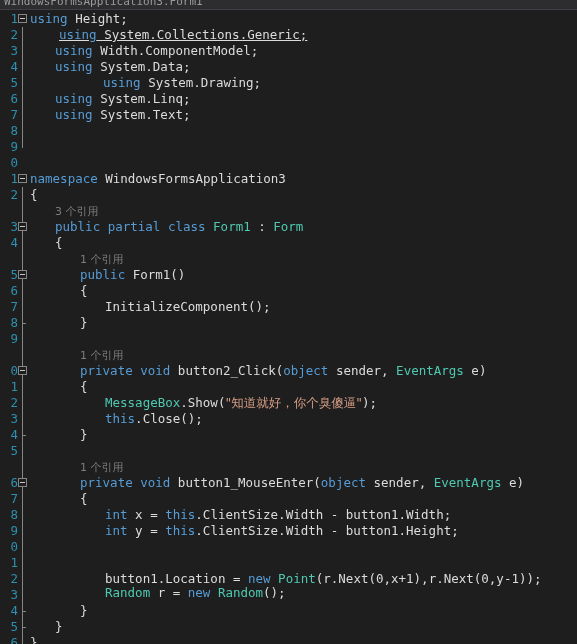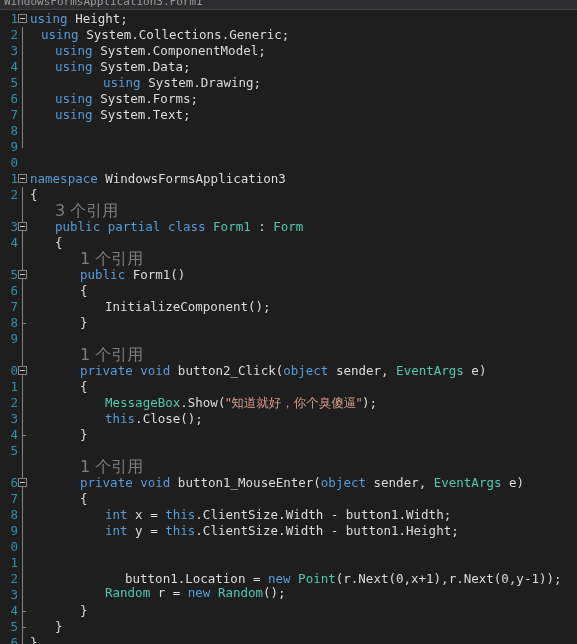--- a/index.html
+++ b/index.html
@@ -50,41 +50,41 @@
   .vline.tick:after{
     content:"";position:absolute;left:0px;top:8px;width:4px;height:1px;background:#868686;
   }
   .code{
     position:absolute;left:30px;top:0;height:16px;line-height:16px;
     color:#dcdcdc;white-space:pre;
   }
   .kw{color:#569cd6;}
   .typ{color:#4ec9b0;}
   .str{color:#d69d85;}
-  .lens{color:#7d7d7d;font-size:16px;}
+  .lens{color:#7d7d7d;font-size:11px;}
   .plain{color:#dcdcdc;}
   .brace{color:#dcdcdc;}
   .cn{font-family:"DejaVu Sans","Liberation Sans",sans-serif;}
 </style>
 </head>
 <body>
 
 <div id="editor">
 
   <div class="navbar">
     <div class="crumb">WindowsFormsApplication3.Form1</div>
   </div>
 
   <div class="codearea" id="codearea">
       <div class="row"><div class="gutter">1</div><div class="fold"></div><div class="code" style="left: 30px;"><span class="kw">using</span><span class="plain"> Height;</span></div></div>
-      <div class="row"><div class="gutter">2</div><div class="vline"></div><div class="code" style="left: 41px;"><span class="kw">using</span><span class="plain"> System.Collections.Generic;</span></div></div>
-      <div class="row"><div class="gutter">3</div><div class="vline"></div><div class="code" style="left: 55px;"><span class="kw">using</span><span class="plain"> System.ComponentModel;</span></div></div>
+      <div class="row"><div class="gutter">2</div><div class="vline"></div><div class="code" style="left: 59px; text-decoration: underline;"><span class="kw">using</span><span class="plain"> System.Collections.Generic;</span></div></div>
+      <div class="row"><div class="gutter">3</div><div class="vline"></div><div class="code" style="left: 55px;"><span class="kw">using</span><span class="plain"> Width.ComponentModel;</span></div></div>
       <div class="row"><div class="gutter">4</div><div class="vline"></div><div class="code" style="left: 55px;"><span class="kw">using</span><span class="plain"> System.Data;</span></div></div>
       <div class="row"><div class="gutter">5</div><div class="vline"></div><div class="code" style="left: 55px; margin-left: 48px;"><span class="kw">using</span><span class="plain"> System.Drawing;</span></div></div>
-      <div class="row"><div class="gutter">6</div><div class="vline"></div><div class="code" style="left: 55px;"><span class="kw">using</span><span class="plain"> System.Forms;</span></div></div>
+      <div class="row"><div class="gutter">6</div><div class="vline"></div><div class="code" style="left: 55px;"><span class="kw">using</span><span class="plain"> System.Linq;</span></div></div>
       <div class="row"><div class="gutter">7</div><div class="vline"></div><div class="code" style="left: 55px;"><span class="kw">using</span><span class="plain"> System.Text;</span></div></div>
       <div class="row"><div class="gutter">8</div><div class="vline"></div></div>
       <div class="row"><div class="gutter">9</div><div class="vline half"></div></div>
       <div class="row"><div class="gutter">0</div><div class="code" style="left: 30px;"></div></div>
       <div class="row"><div class="gutter">1</div><div class="fold"></div><div class="code" style="left: 30px;"><span class="kw">namespace</span><span class="plain"> WindowsFormsApplication3</span></div></div>
       <div class="row"><div class="gutter">2</div><div class="vline"></div><div class="code" style="left: 30px;"><span class="brace">{</span></div></div>
       <div class="row"><div class="gutter"></div><div class="vline"></div><div class="code" style="left: 55px;"><span class="lens cn">3 个引用</span></div></div>
       <div class="row"><div class="gutter">3</div><div class="vline"></div><div class="fold"></div><div class="code" style="left: 55px;"><span class="kw">public</span><span class="plain"> </span><span class="kw">partial</span><span class="plain"> </span><span class="kw">class</span><span class="plain"> </span><span class="typ">Form1</span><span class="plain"> : </span><span class="typ">Form</span></div></div>
       <div class="row"><div class="gutter">4</div><div class="vline"></div><div class="code" style="left: 55px;"><span class="brace">{</span></div></div>
       <div class="row"><div class="gutter"></div><div class="vline"></div><div class="code" style="left: 80px;"><span class="lens cn">1 个引用</span></div></div>
@@ -100,20 +100,20 @@
       <div class="row"><div class="gutter">3</div><div class="vline"></div><div class="code" style="left: 105px;"><span class="kw">this</span><span class="plain">.Close();</span></div></div>
       <div class="row"><div class="gutter">4</div><div class="vline tick"></div><div class="code" style="left: 80px;"><span class="brace">}</span></div></div>
       <div class="row"><div class="gutter">5</div><div class="vline"></div><div class="code" style="left: 30px;"></div></div>
       <div class="row"><div class="gutter"></div><div class="vline"></div><div class="code" style="left: 80px;"><span class="lens cn">1 个引用</span></div></div>
       <div class="row"><div class="gutter">6</div><div class="vline"></div><div class="fold"></div><div class="code" style="left: 80px;"><span class="kw">private</span><span class="plain"> </span><span class="kw">void</span><span class="plain"> button1_MouseEnter(</span><span class="kw">object</span><span class="plain"> sender, </span><span class="typ">EventArgs</span><span class="plain"> e)</span></div></div>
       <div class="row"><div class="gutter">7</div><div class="vline"></div><div class="code" style="left: 80px;"><span class="brace">{</span></div></div>
       <div class="row"><div class="gutter">8</div><div class="vline"></div><div class="code" style="left: 105px;"><span class="kw">int</span><span class="plain"> x = </span><span class="kw">this</span><span class="plain">.ClientSize.Width - button1.Width;</span></div></div>
       <div class="row"><div class="gutter">9</div><div class="vline"></div><div class="code" style="left: 105px;"><span class="kw">int</span><span class="plain"> y = </span><span class="kw">this</span><span class="plain">.ClientSize.Width - button1.Height;</span></div></div>
       <div class="row"><div class="gutter">0</div><div class="vline"></div><div class="code" style="left: 30px;"></div></div>
       <div class="row"><div class="gutter">1</div><div class="vline"></div><div class="code" style="left: 105px; margin-top: 30px;"><span class="typ">Random</span><span class="plain"> r = </span><span class="kw">new</span><span class="plain"> </span><span class="typ">Random</span><span class="plain">();</span></div></div>
-      <div class="row"><div class="gutter">2</div><div class="vline"></div><div class="code" style="left: 105px; margin-left: 20px;"><span class="plain">button1.Location = </span><span class="kw">new</span><span class="plain"> </span><span class="typ">Point</span><span class="plain">(r.Next(0,x+1),r.Next(0,y-1));</span></div></div>
+      <div class="row"><div class="gutter">2</div><div class="vline"></div><div class="code" style="left: 105px;"><span class="plain">button1.Location = </span><span class="kw">new</span><span class="plain"> </span><span class="typ">Point</span><span class="plain">(r.Next(0,x+1),r.Next(0,y-1));</span></div></div>
       <div class="row"><div class="gutter">3</div><div class="vline"></div><div class="code" style="left: 30px;"></div></div>
       <div class="row"><div class="gutter">4</div><div class="vline tick"></div><div class="code" style="left: 80px;"><span class="brace">}</span></div></div>
       <div class="row"><div class="gutter">5</div><div class="vline tick"></div><div class="code" style="left: 55px;"><span class="brace">}</span></div></div>
       <div class="row"><div class="gutter">6</div><div class="vline half"></div><div class="code" style="left: 30px;"><span class="brace">}</span></div></div>
     </div>
 
 </div>
 
 </body></html>

